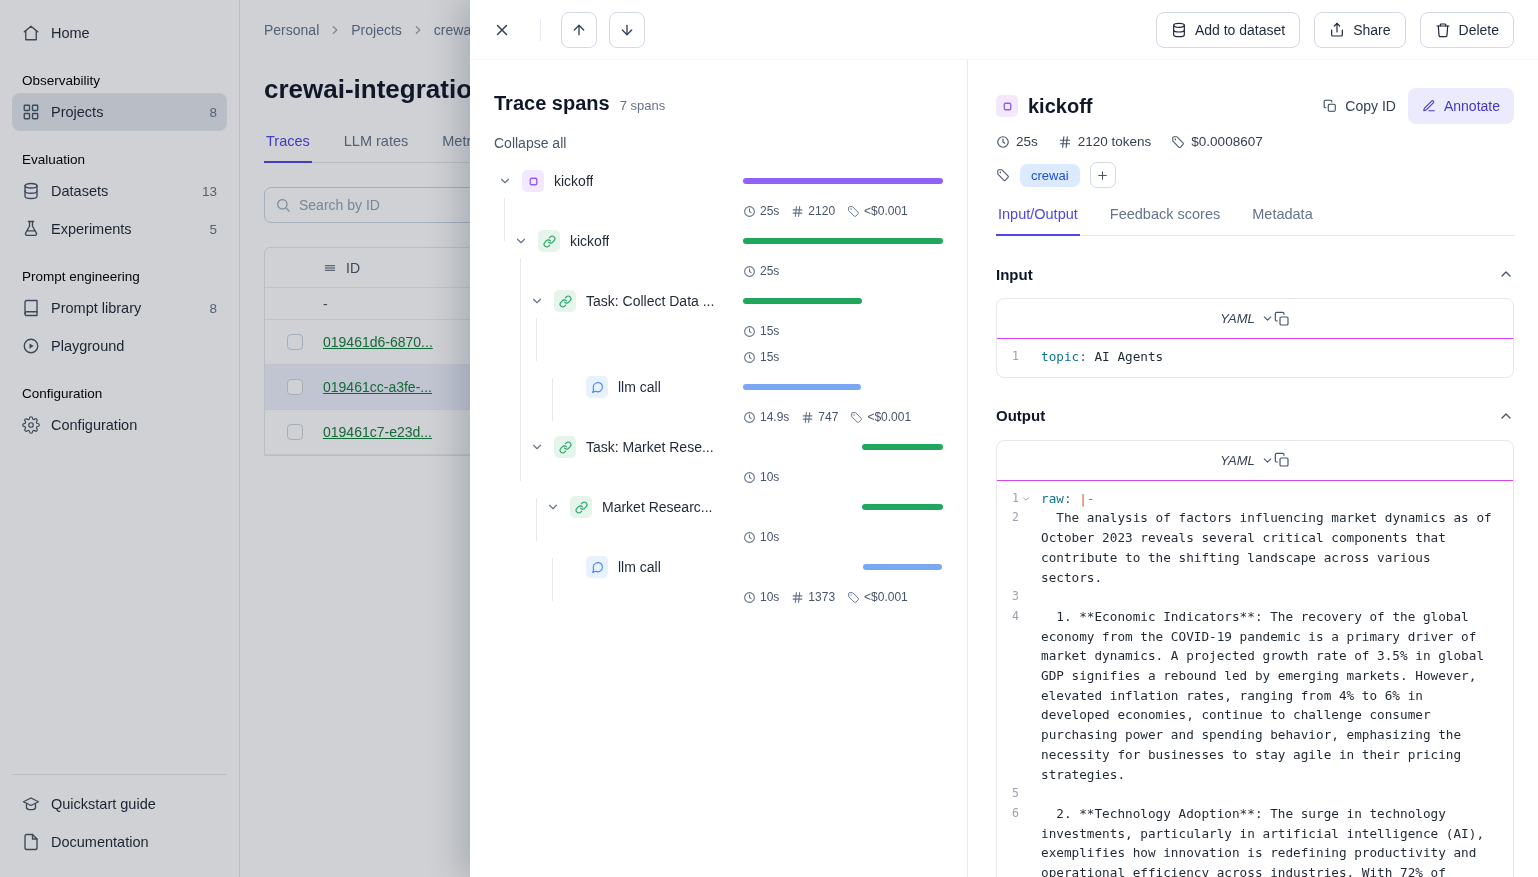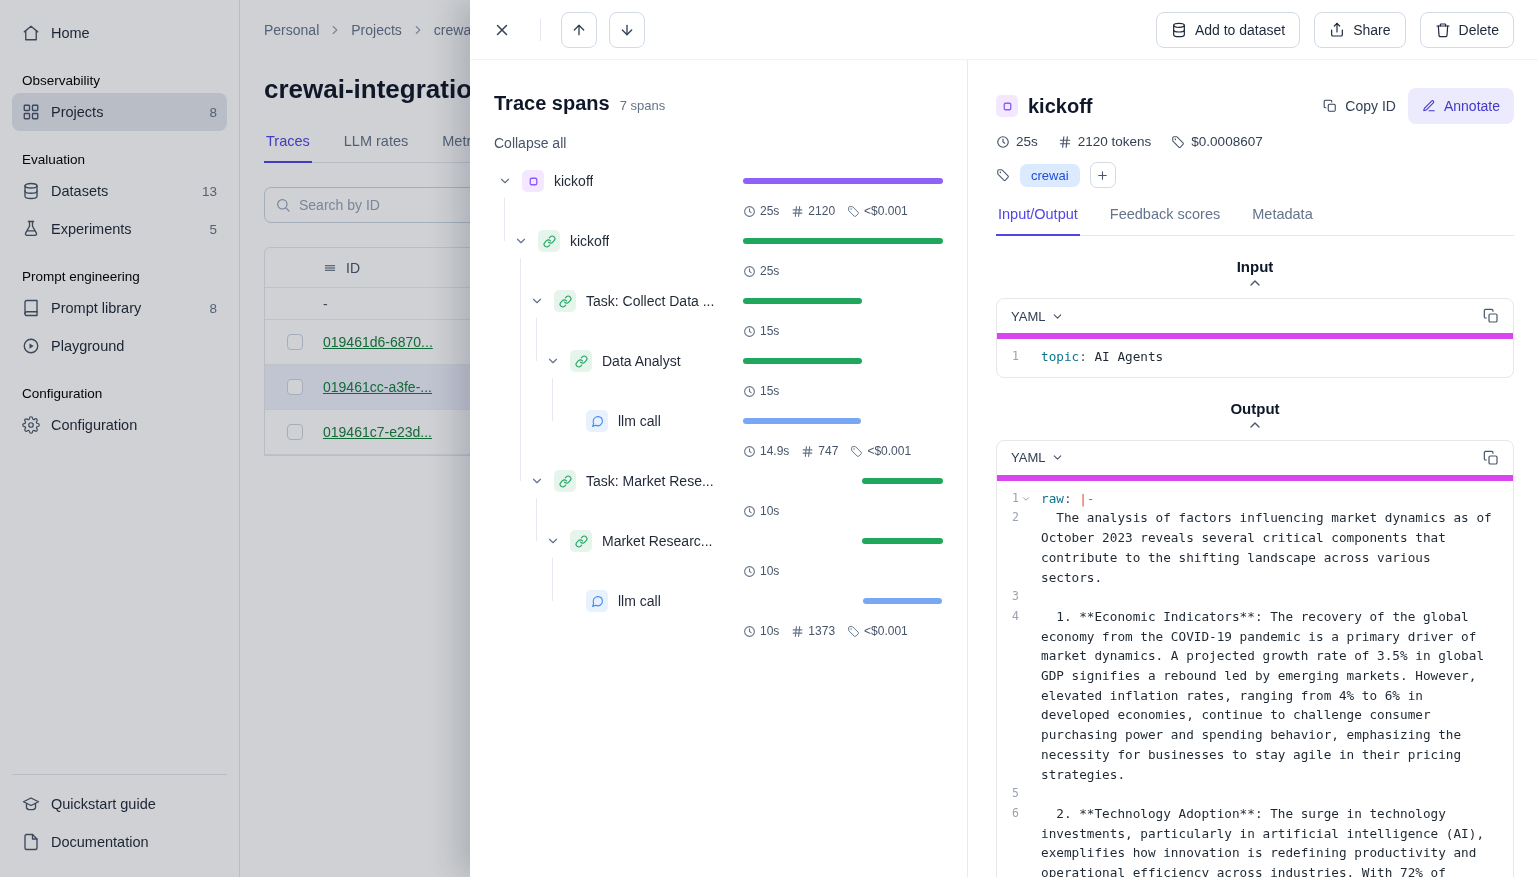--- a/index.html
+++ b/index.html
@@ -93,25 +93,25 @@
   .annotate-btn { display:flex; align-items:center; gap:8px; font-size:14px; font-weight:500; color:#4338ca; background:#eceafd; height:36px; padding:0 14px; border-radius:8px; border:none; cursor:pointer; font-family:inherit; }
   .d-stats { display:flex; align-items:center; gap:20px; margin-top:10px; font-size:13.5px; color:#334155; }
   .stat { display:flex; align-items:center; gap:6px; }
   .stat svg { color:#475569; }
   .d-tags { display:flex; align-items:center; gap:10px; margin-top:13px; color:#475569; }
   .tag-pill { background:#dbeafe; color:#1d4ed8; font-size:13px; font-weight:500; padding:4px 11px; border-radius:7px; cursor:pointer; }
   .add-tag-btn { width:26px; height:26px; border:1px solid #d3dae3; border-radius:7px; display:flex; align-items:center; justify-content:center; color:#475569; background:#fff; cursor:pointer; }
   .d-tabs { display:flex; gap:28px; margin-top:18px; border-bottom:1px solid #e5e7eb; }
   .d-tab { padding:0 2px 12px; font-size:14.5px; color:#64748b; cursor:pointer; }
   .d-tab.active { color:#4f46e5; font-weight:500; border-bottom:2px solid #4f46e5; margin-bottom:-1px; }
-  .section-head { display:flex; align-items:center; justify-content:space-between; margin-top:22px; height:32px; cursor:pointer;flex-direction:column; }
+  .section-head { display:flex; align-items:center; justify-content:space-between; margin-top:22px; height:32px; cursor:pointer; }
   .section-title { font-size:15px; font-weight:600; color:#0f172a; }
   .section-head svg { color:#475569; }
   .code-card { border:1px solid #e5e7eb; border-radius:8px; margin-top:8px; }
-  .code-card-head { height:40px; display:flex; align-items:center; justify-content:space-between; padding:0 14px; border-bottom:6px solid #d946ef; }
+  .code-card-head { height:40px; display:flex; align-items:center; justify-content:center; padding:0 14px; border-bottom:1px solid #d946ef;font-style:italic; }
   .fmt { display:flex; align-items:center; gap:6px; font-size:13px; font-weight:500; color:#334155; cursor:pointer; }
   .fmt svg, .copy-mini { color:#475569; }
   .copy-mini { cursor:pointer; background:none; border:none; }
   .code-area { font-family:"DejaVu Sans Mono",monospace; font-size:12.7px; line-height:19.7px; padding:8px 14px 10px 0; color:#1f2933; }
   .code-line { display:flex; align-items:flex-start; }
   .gutter { flex:none; width:44px; display:flex; align-items:flex-start; justify-content:flex-end; color:#9aa3af; font-size:11.5px; line-height:19.7px; padding-right:8px; gap:2px; }
   .gutter .foldslot { width:12px; height:19.7px; display:flex; align-items:center; }
   .code-text { flex:1; min-width:0; white-space:pre-wrap; word-break:break-word; }
   .tok-key { color:#0e7490; }
   .tok-sep { color:#475569; }
@@ -467,39 +467,20 @@
                     <circle cx="12" cy="12" r="9"></circle>
                     <path d="M12 7v5l3 2"></path>
                   </svg>
                   <span>15s</span>
                 </span>
           </div>
             </div>
         </div>
 
         <div class="span-block">
-          <div class="span-row">
-            <div class="span-left d3">
-              <span class="tw">
-                  <svg class="ic14" viewBox="0 0 24 24" fill="none" stroke="currentColor" stroke-width="2" stroke-linecap="round" stroke-linejoin="round">
-                    <path d="M6 9l6 6 6-6"></path>
-                  </svg>
-                </span>
-              <span class="span-ic link">
-                  <svg class="ic13" viewBox="0 0 24 24" fill="none" stroke="currentColor" stroke-width="2" stroke-linecap="round" stroke-linejoin="round">
-                    <path d="M10 13a5 5 0 0 0 7.54.54l3-3a5 5 0 0 0-7.07-7.07l-1.72 1.71"></path>
-                    <path d="M14 11a5 5 0 0 0-7.54-.54l-3 3a5 5 0 0 0 7.07 7.07l1.71-1.71"></path>
-                  </svg>
-                </span>
-              <span class="span-label">Data Analyst</span>
-            </div>
-            <div class="bar-col">
-                <span class="bar" style="left:0;width:59.5%;background:#1FA75D"></span>
-              </div>
-          </div>
           <div class="meta-row">
               <div class="meta-items">
             <span class="meta">
                   <svg class="ic13" viewBox="0 0 24 24" fill="none" stroke="currentColor" stroke-width="2" stroke-linecap="round">
                     <circle cx="12" cy="12" r="9"></circle>
                     <path d="M12 7v5l3 2"></path>
                   </svg>
                   <span>15s</span>
                 </span>
           </div>

